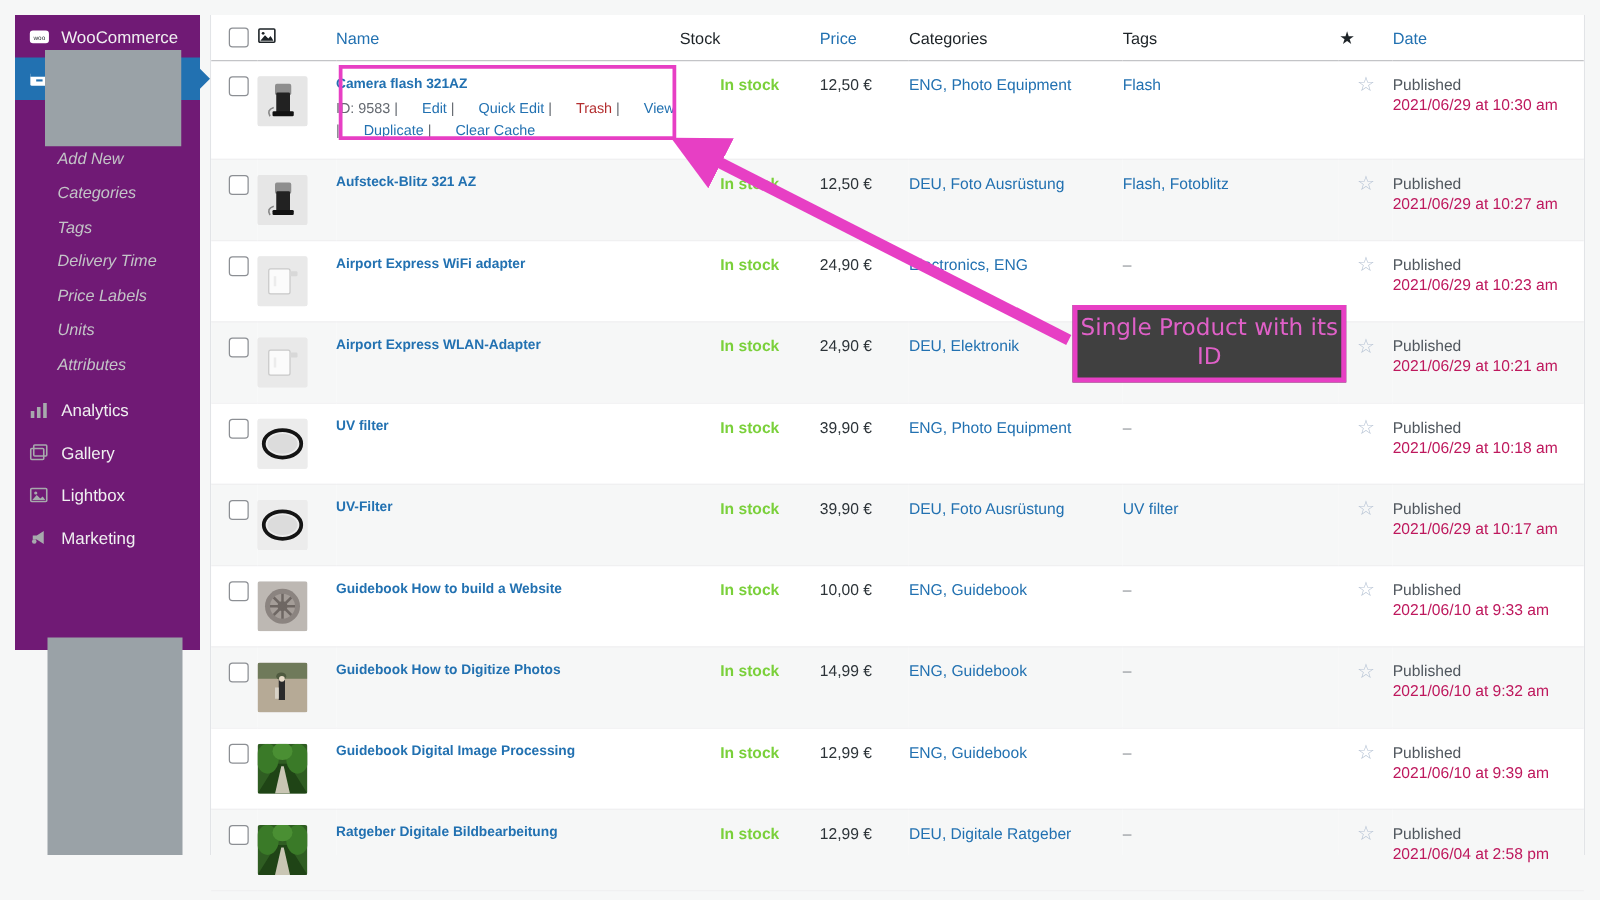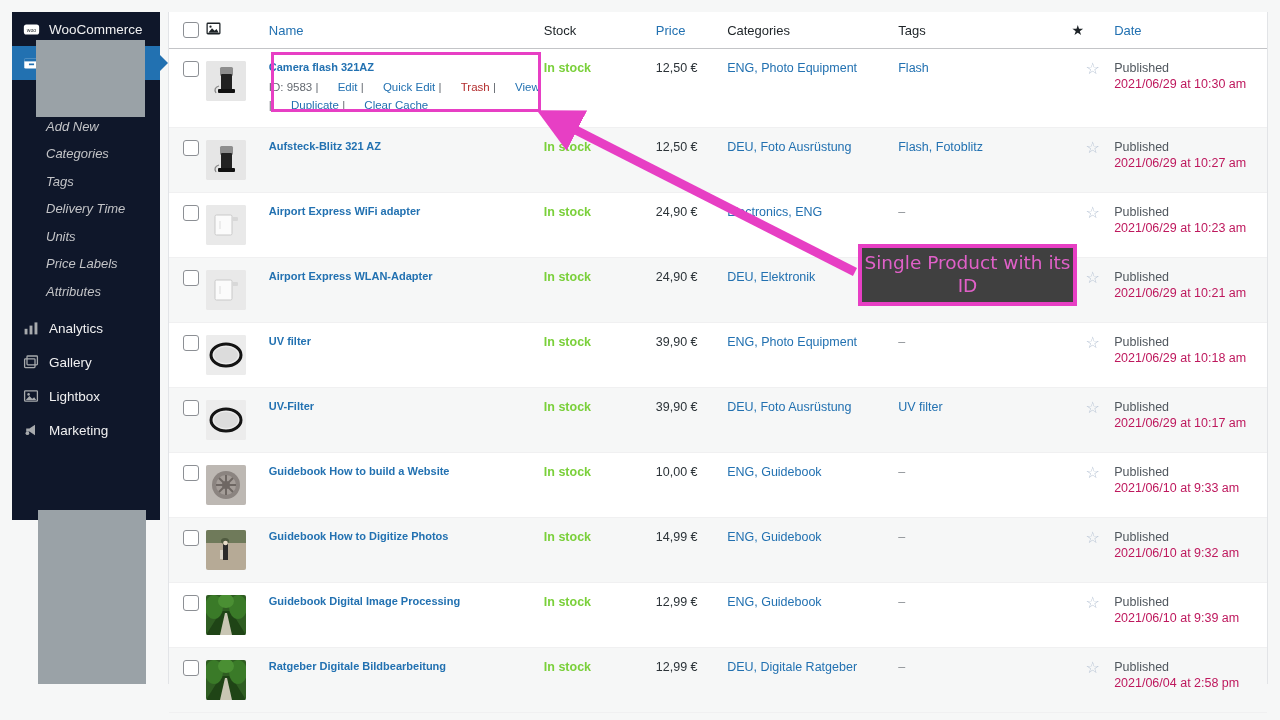--- a/index.html
+++ b/index.html
@@ -8,21 +8,21 @@
     background: #f6f7f7;
     font-family: "Liberation Sans", sans-serif;
     overflow: hidden;
   }
   #root { position: relative; width: 1280px; height: 720px; }
 
   
   .sidebar {
     position: absolute; left: 12px; top: 12px;
     width: 148px; height: 508px;
-    background: #0f172a;
+    background: #701a75;
   }
   .menu-top-item {
     display: flex; align-items: center; gap: 9px;
     height: 34px; padding-left: 10px;
     color: #f0f0f1; font-size: 13.5px;
   }
   .menu-top-item.active {
     background: #2271b1; color: #fff; font-weight: 400;
     position: relative;
   }
@@ -73,21 +73,21 @@
     font-size: 12.5px; color: #2c3338;
     padding: 12px 0 12px 0; vertical-align: top;
     border-bottom: 1px solid #f0f0f1;
   }
   tr.alt td { background: #f6f7f7; }
   tr.plain td { background: #fff; }
 
   .col-cb    { width: 36px; padding-left: 14px !important; }
   .col-thumb { width: 62px; }
   .col-name  { width: 270px; }
-  .col-stock { width: 110px; }
+  .col-stock { width: 110px; text-align: center; }
   .col-price { width: 70px; }
   .col-cat   { width: 168px; }
   .col-tags  { width: 170px; }
   .col-star  { width: 42px; text-align: center; }
   .col-date  { width: 150px; }
 
   .cb {
     width: 16px; height: 16px; border: 1px solid #8c8f94;
     border-radius: 3px; background: #fff; display: inline-block;
   }
@@ -172,22 +172,22 @@
       </span>
       <span>Products</span>
     </div>
 
     <div class="submenu">
       <a class="submenu-item current">All Products</a>
       <a class="submenu-item">Add New</a>
       <a class="submenu-item">Categories</a>
       <a class="submenu-item">Tags</a>
       <a class="submenu-item">Delivery Time</a>
+      <a class="submenu-item">Price Labels</a>
       <a class="submenu-item">Units</a>
-      <a class="submenu-item">Price Labels</a>
       <a class="submenu-item">Attributes</a>
     </div>
 
     <div class="menu-top-item">
       <span class="mi-icon">
         <svg viewBox="0 0 20 20" width="16" height="16">
             <rect x="2" y="11" width="3.6" height="7" fill="#a7aaad"></rect>
             <rect x="8.2" y="7" width="3.6" height="11" fill="#a7aaad"></rect>
             <rect x="14.4" y="3" width="3.6" height="15" fill="#a7aaad"></rect>
           </svg>

